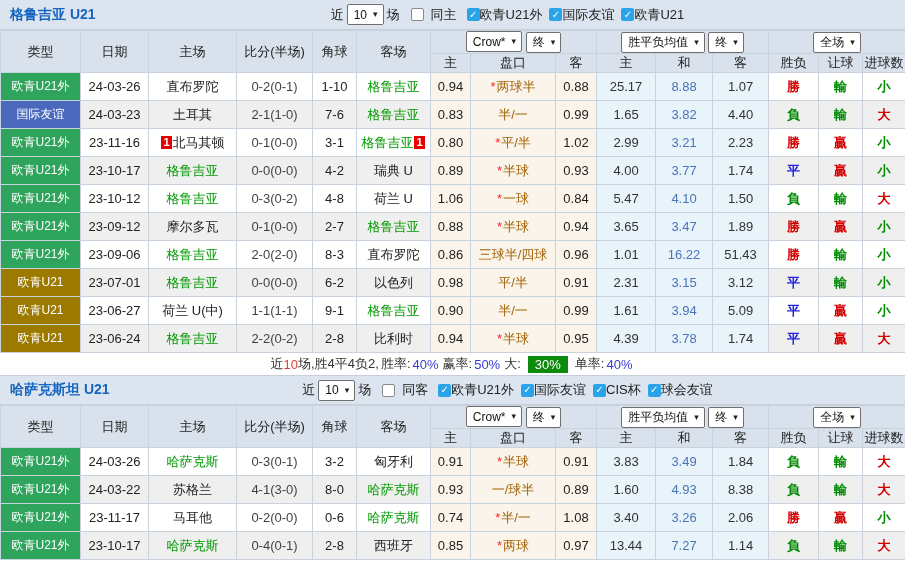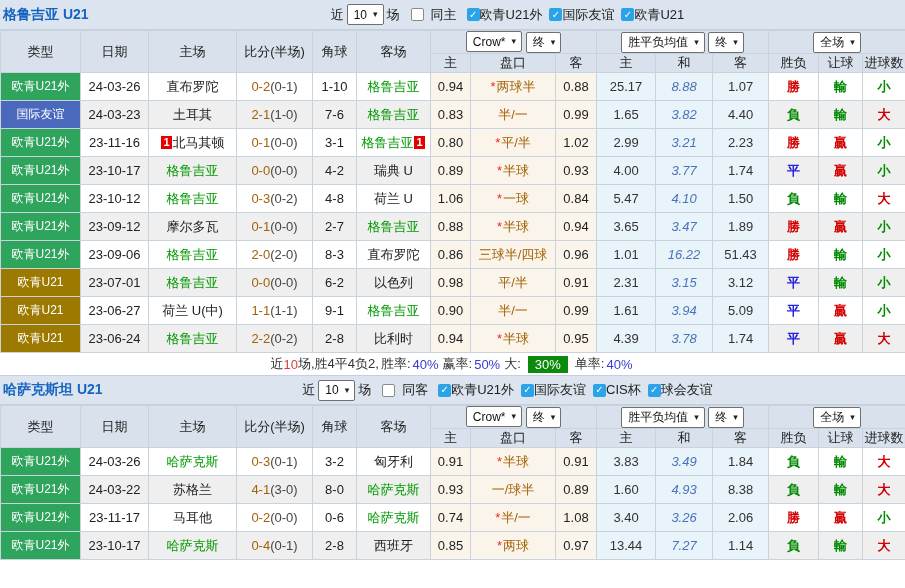--- a/index.html
+++ b/index.html
@@ -12,46 +12,46 @@
   .topbar .ttl{font-weight:bold;font-size:15px;}
   .radio{width:13px;height:13px;border-radius:50%;border:2px solid #fff;box-sizing:border-box;
          display:inline-flex;align-items:center;justify-content:center;cursor:pointer;}
   .radio.sel{background:#fff;}
   .radio.sel i{width:6px;height:6px;border-radius:50%;background:#8d8d8d;display:block;}
   .rlabel{font-size:13px;cursor:pointer;}
 
   
   .filter{height:29px;background:#dce5ef;border-bottom:1px solid #c6d0dc;display:flex;align-items:center;position:relative;}
   .filter.second{height:28px;border-top:1px solid #c6d0dc;}
-  .team{position:absolute;left:3px;color:#1565c0;font-weight:bold;font-size:14px;}
+  .team{position:absolute;left:10px;color:#1565c0;font-weight:bold;font-size:14px;}
   .controls{display:flex;align-items:center;margin:0 auto;position:relative;left:55px;gap:3px;}
   .sel{display:inline-flex;align-items:center;background:#fff;border:1px solid #6f6f6f;border-radius:2px;
        height:19px;padding:0 5px 0 6px;gap:6px;cursor:pointer;font-size:12px;color:#111;white-space:nowrap;}
   .sel .chev{font-size:9px;color:#222;line-height:1;}
   .cb{width:13px;height:13px;border-radius:2px;background:#2aa3e8;color:#fff;display:inline-flex;
       align-items:center;justify-content:center;font-size:10px;font-weight:bold;margin-left:7px;cursor:pointer;flex:none;}
   .cb .tick{line-height:1;}
   .cb.un{background:#fff;border:1px solid #8a8a8a;box-sizing:border-box;margin:0 4px 0 8px;}
   .cbl{white-space:nowrap;}
 
   
   table{border-collapse:collapse;table-layout:fixed;width:905px;}
   th,td{border:1px solid #c9d3de;text-align:center;padding:0;white-space:nowrap;overflow:hidden;}
   thead th,thead td{background:#d9e2ec;font-weight:normal;font-size:13px;color:#222;}
   tr.grp td{height:22px;}
   tr.subh th{height:16px;}
   tbody td{height:27px;font-size:13px;}
   td.type{color:#fff;font-size:12px;}
   .tm{color:#222;}
   .tm.focus{color:#009900;}
-  .sc{color:#a16207;text-align:right;}
+  .sc{color:#404040;text-align:right;}
   .half{color:#444;}
   td.odds{background:#fbf4ea;color:#222;}
   td.avg{background:#e9f3fa;color:#333;}
-  td.avg.mid{color:#4a74b8;font-style:italic;}
+  td.avg.mid{color:#4a74b8;}
   .hcp{color:#a16207;}
   .star{color:#ff2222;margin-right:1px;}
   td.res{font-weight:bold;}
   td.res.red{color:#d40000;}
   td.res.green{color:#008a00;}
   td.res.blue{color:#2222dd;}
   tr.alt td{background:#efefef;}
   tr.alt td.odds{background:#fbf4ea;}
   tr.alt td.avg{background:#e9f3fa;}
   .bdg{display:inline-block;background:#e60000;color:#fff;font-size:11px;line-height:13px;

